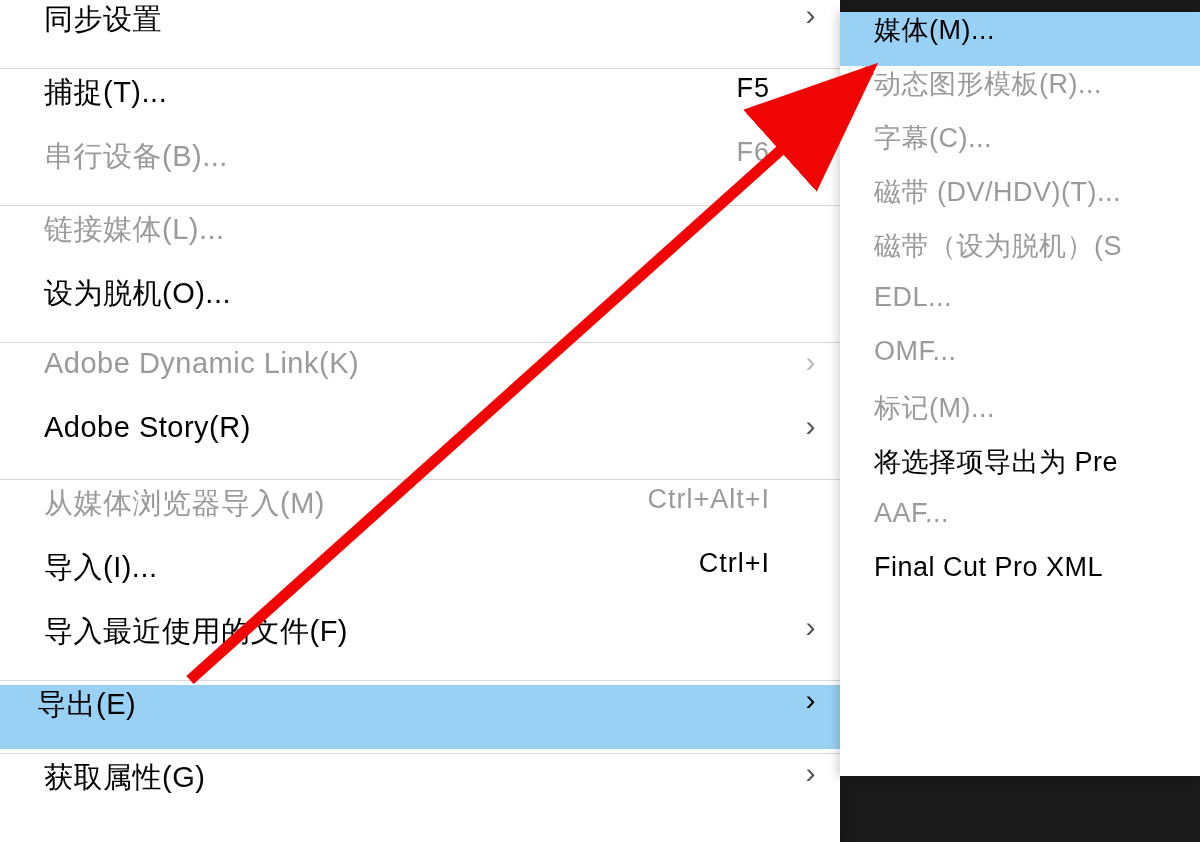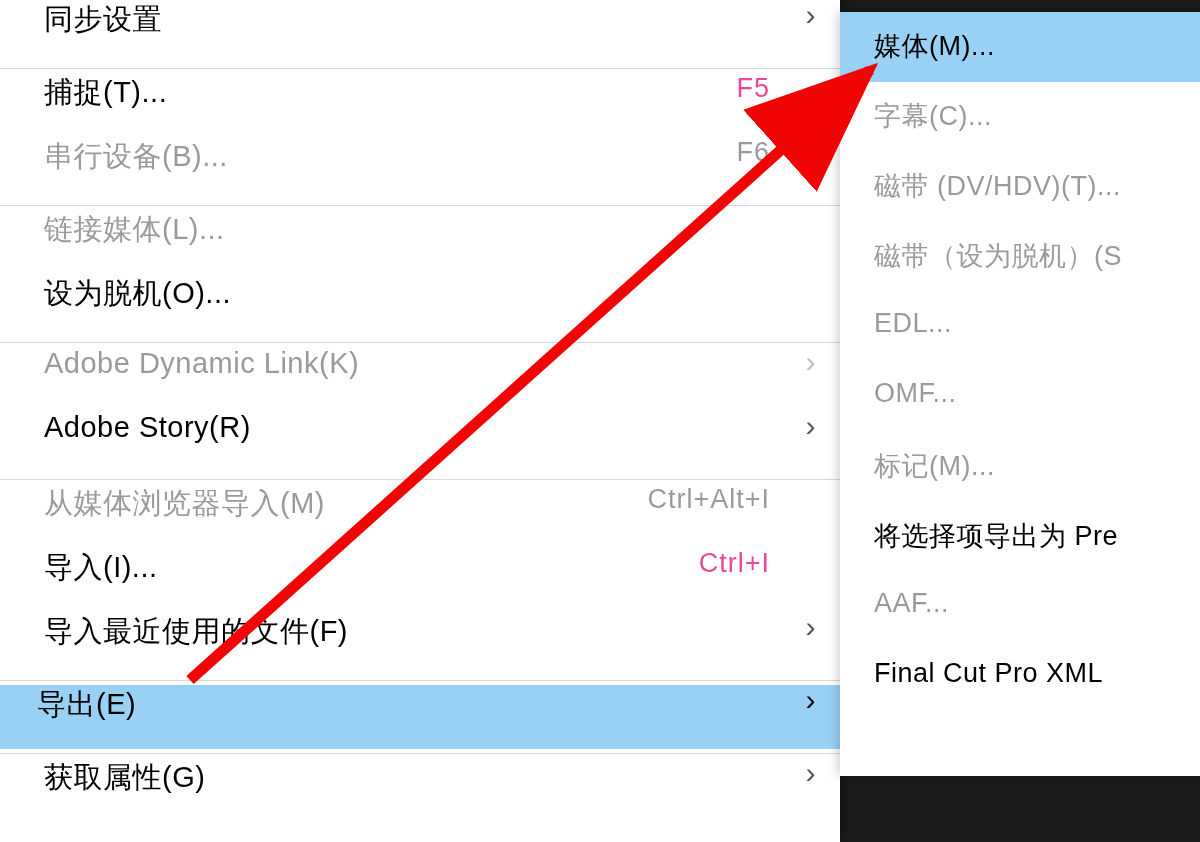--- a/index.html
+++ b/index.html
@@ -52,21 +52,21 @@
     .menu-item.highlighted {
       background: #99d1f5;
       padding-left: 37px;
     }
     .menu-item .label {
       flex: 1;
       white-space: nowrap;
       overflow: hidden;
     }
     .menu-item .shortcut {
-      color: #ec4899;
+      color: #000000;
       font-size: 27px;
       margin-right: 50px;
       letter-spacing: 1px;
     }
     .menu-item.disabled .shortcut {
       color: #9a9a9a;
     }
     .menu-item .chevron {
       position: absolute;
       right: 24px;
@@ -79,22 +79,22 @@
     }
     .menu-item.highlighted .chevron {
       color: #000;
     }
     .separator {
       height: 1px;
       background: #d8d8d8;
       margin: 4px 0;
     }
     .sub-menu .menu-item {
-      padding: 16px 12px 0 34px;
-      height: 70px;
+      padding: 0 12px 0 34px;
+      height: 54px;
       font-size: 27px;
     }
     .sub-menu .menu-item .label {
       white-space: nowrap;
     }
     .arrow-annotation {
       position: absolute;
       left: 100px;
       top: 40px;
       width: 800px;
@@ -156,20 +156,23 @@
     </div>
     <div class="separator"></div>
     <div class="menu-item">
       <span class="label">获取属性(G)</span>
       <span class="chevron">›</span>
     </div>
   </div>
 <div class="sub-menu">
     <div class="menu-item highlighted">
       <span class="label">媒体(M)...</span>
+    </div>
+    <div class="menu-item disabled">
+      <span class="label">动态图形模板(R)...</span>
     </div>
     <div class="menu-item disabled">
       <span class="label">字幕(C)...</span>
     </div>
     <div class="menu-item disabled">
       <span class="label">磁带 (DV/HDV)(T)...</span>
     </div>
     <div class="menu-item disabled">
       <span class="label">磁带（设为脱机）(S</span>
     </div>

